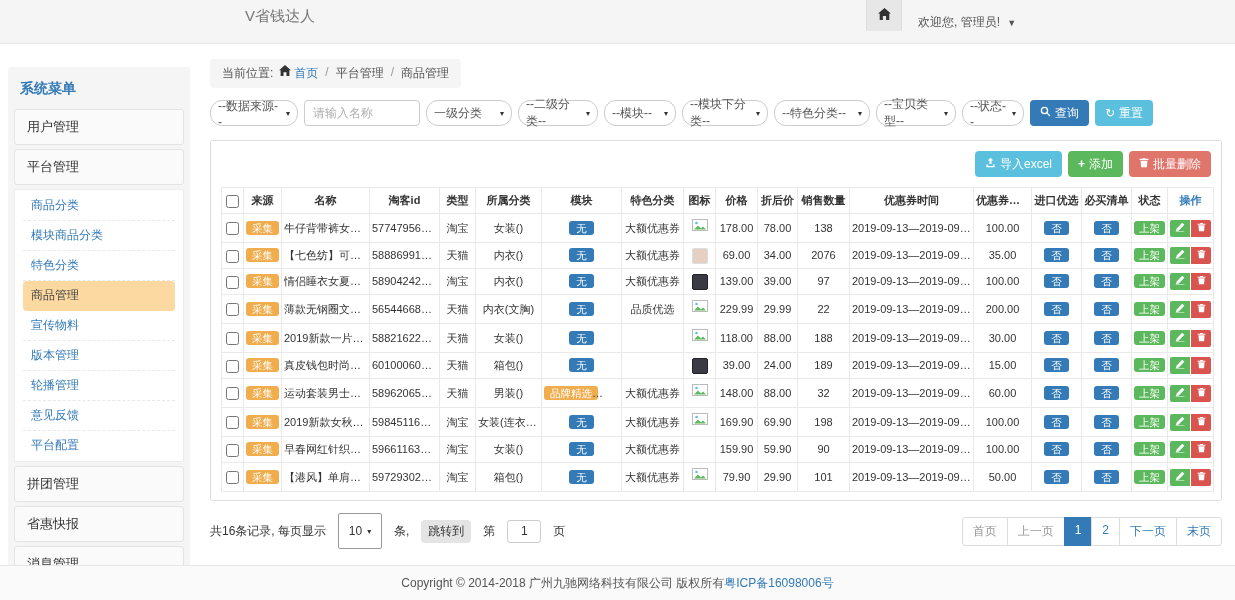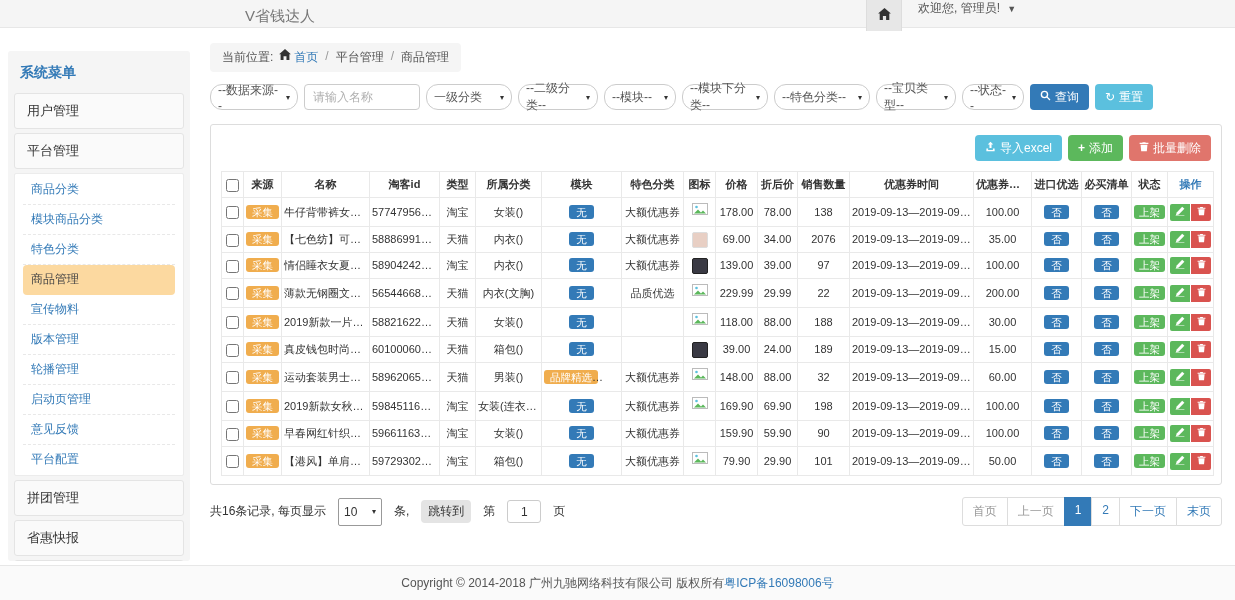--- a/index.html
+++ b/index.html
@@ -1,22 +1,22 @@
 <!DOCTYPE html>
 <html><head>
 <meta charset="utf-8">
 <style>
   *{box-sizing:border-box}
   html,body{margin:0;padding:0}
   body{width:1235px;height:600px;position:relative;overflow:hidden;background:#fff;
        font-family:"Liberation Sans","DejaVu Sans",sans-serif;font-size:12px;color:#333}
   
-  .topbar{height:28px;background:#f5f5f5;border-bottom:1px solid #e7e7e7;position:relative}
+  .topbar{height:44px;background:#f5f5f5;border-bottom:1px solid #e7e7e7;position:relative}
   .topbar-title{position:absolute;left:245px;top:0;line-height:31px;font-size:15px;color:#777}
-  .topbar-right{position:absolute;left:866px;top:0;height:31px;display:flex;align-items:flex-start}
+  .topbar-right{position:absolute;left:866px;top:0;height:31px;display:flex;align-items:flex-end}
   .home-box{width:36px;height:31px;background:#e7e7e7;border-left:1px solid #ddd;border-right:1px solid #ddd;
             display:flex;align-items:center;justify-content:center;cursor:pointer}
   .welcome{margin-left:16px;color:#555;cursor:pointer}
   .caret-sm{font-size:9px;color:#555;margin-left:4px}
   
   .page{display:flex;height:533px;overflow:hidden;padding-left:8px}
   aside{width:182px;flex:none;margin-top:23px;background:#f5f5f5;border-radius:3px;padding:4px 6px}
   .sidebar-title{color:#337ab7;font-weight:bold;font-size:14px;padding:9px 6px 11px}
   .side-group{background:#fafafa;border:1px solid #e4e4e4;border-radius:3px;padding:8px 12px;
               margin:0 0 4px;color:#333;font-size:13px;cursor:pointer}
@@ -64,22 +64,22 @@
   .opbtn{display:inline-flex;align-items:center;justify-content:center;width:20px;height:17px;cursor:pointer}
   .opbtn.edit{background:#5cb85c;border-radius:2px 0 0 2px;margin-right:1px}
   .opbtn.del{background:#d9534f;border-radius:0 2px 2px 0}
   .thumb{width:16px;height:16px;display:inline-block;vertical-align:middle;border-radius:2px}
   .thumb.pink{background:#e8cfc4;border:1px solid #ddd}
   .thumb.dark{background:#3a3a44;border:1px solid #222}
   input[type=checkbox]{width:13px;height:13px;margin:0;vertical-align:middle}
   
   .pagebar{display:flex;justify-content:space-between;align-items:center;margin-top:12px;color:#333}
   .pagebar-left{display:flex;align-items:center;gap:12px}
-  .pp-sel{height:28px;width:44px;border:1px solid #999;border-radius:2px;background:#fff;display:inline-flex;
-          align-items:center;justify-content:space-between;padding:0 5px;cursor:pointer}
+  .pp-sel{height:36px;width:44px;border:1px solid #999;border-radius:2px;background:#fff;display:inline-flex;
+          align-items:center;justify-content:center;padding:0 5px;cursor:pointer}
   .chip{background:#e4e4e4;padding:3px 7px;border-radius:4px;color:#333;cursor:pointer}
   .page-input{width:34px;height:23px;border:1px solid #ccc;border-radius:3px;text-align:center;
               font-family:inherit;font-size:12px;color:#333}
   .pager{display:flex}
   .pg{border:1px solid #ddd;background:#fff;padding:5px 10px;color:#337ab7;margin-left:-1px;cursor:pointer}
   .pg.muted{color:#999}
   .pg.active{background:#337ab7;border-color:#337ab7;color:#fff}
   .pg:first-child{border-radius:3px 0 0 3px;margin-left:0}
   .pg:last-child{border-radius:0 3px 3px 0}
   
@@ -114,21 +114,20 @@
         <div class="side-group">用户管理</div>
         <div class="side-group">平台管理</div>
         <div class="side-subwrap">
           <div class="side-sub">商品分类</div>
           <div class="side-sub">模块商品分类</div>
           <div class="side-sub">特色分类</div>
           <div class="side-sub active">商品管理</div>
           <div class="side-sub">宣传物料</div>
           <div class="side-sub">版本管理</div>
           <div class="side-sub">轮播管理</div>
-          <div class="side-sub">启动页管理</div>
           <div class="side-sub">意见反馈</div>
           <div class="side-sub">平台配置</div>
         </div>
         <div class="side-group">拼团管理</div>
         <div class="side-group">省惠快报</div>
         <div class="side-group">消息管理</div>
       </div>
   </aside>
 
   <main>

